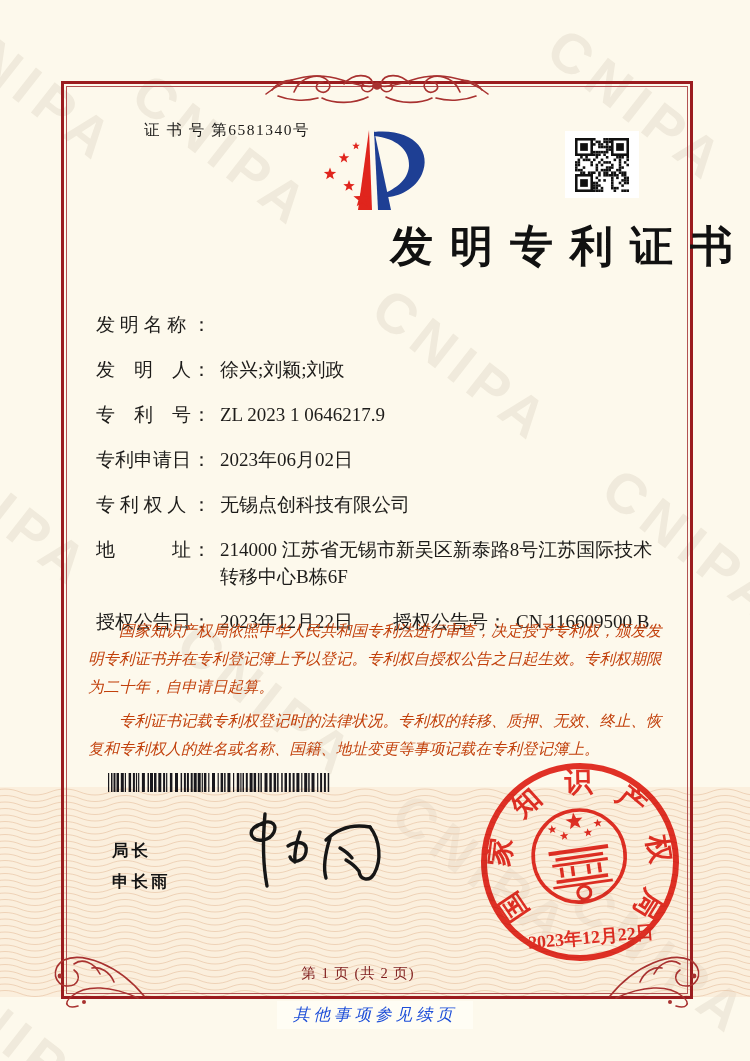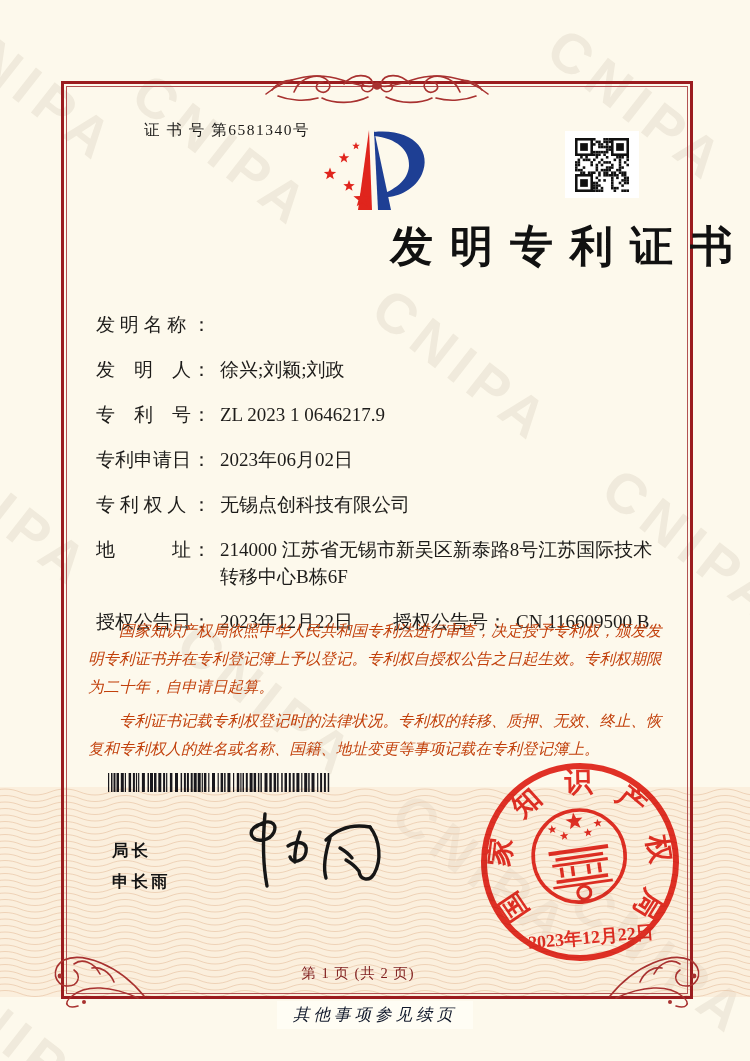--- a/index.html
+++ b/index.html
@@ -45,21 +45,21 @@
            font-size:16.5px;font-weight:600;letter-spacing:3px;line-height:31px;color:#141414;}
   .signature{position:absolute;left:222px;top:810px;}
 
   .seal{position:absolute;left:476px;top:758px;width:208px;height:208px;transform:rotate(-8deg);
         z-index:6;opacity:0.94;mix-blend-mode:multiply;}
 
   .page-info{position:absolute;left:0;top:964px;width:716px;text-align:center;font-size:14.5px;
              letter-spacing:1px;color:#7f1d1d;}
   .note-box{position:absolute;left:375px;top:1001px;transform:translateX(-50%);
             background:#fffdf4;padding:3px 16px;font-size:16.5px;font-style:italic;
-            letter-spacing:4px;color:#0f172a;white-space:nowrap;}
+            letter-spacing:4px;color:#1d4ed8;white-space:nowrap;}
 </style>
 </head>
 <body>
 
 <div class="page">
 
   <div id="wm-layer">
       <span class="wm" style="left: -35px; top: -5px;">CNIPA</span>
       <span class="wm" style="left: 160px; top: 60px;">CNIPA</span>
       <span class="wm" style="left: 575px; top: 15px;">CNIPA</span>

